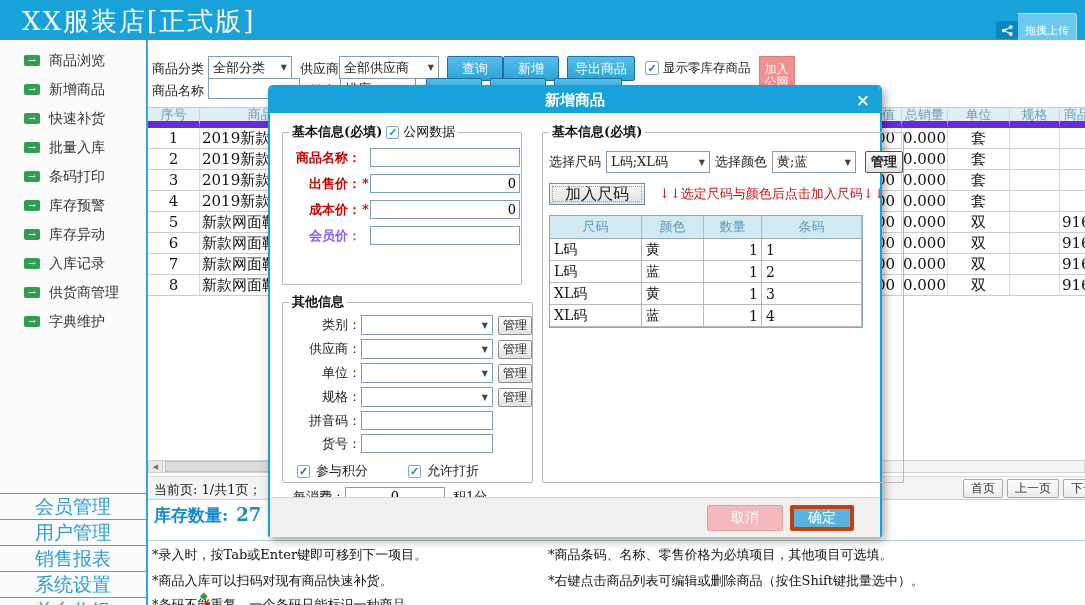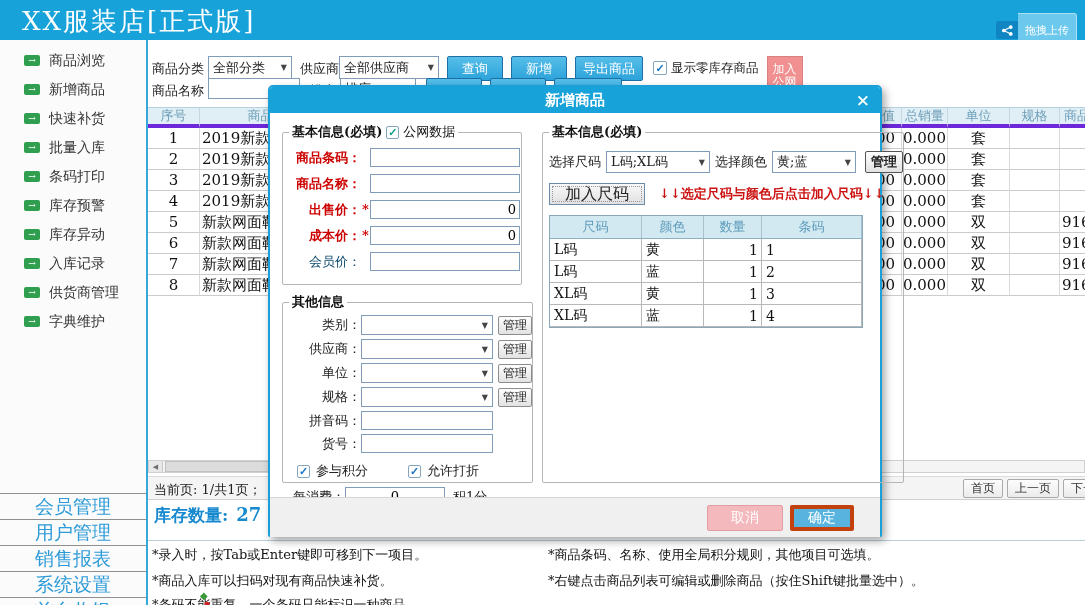--- a/index.html
+++ b/index.html
@@ -28,21 +28,21 @@
 .sel{background:#fff;border:1px solid #7f9db9;height:23px;display:flex;align-items:center;justify-content:space-between;padding:0 4px;margin-top:8px;cursor:pointer}
 .sel .caret{font-size:8px;color:#444;margin-left:4px}
 .bbtn{height:25px;margin-top:8px;background:linear-gradient(#56bee9,#2ca3da);border:1px solid #1d6fa6;border-radius:2px;color:#fff;font-size:13px;display:flex;align-items:center;justify-content:center;cursor:pointer;overflow:hidden;white-space:nowrap}
 .cb{display:inline-flex;width:14px;height:14px;border:1px solid #85a5bd;background:#fff;border-radius:2px;align-items:center;justify-content:center;font-size:11px;font-weight:bold;color:#1e78c8;cursor:pointer;flex:none}
 .cb.teal{color:#17a08c}
 .pink{width:36px;height:40px;margin-top:8px;background:#f09090;border:1px solid #d87f7f;color:#fff;font-size:12px;line-height:13px;text-align:center;padding-top:6px;cursor:pointer}
 .inp{background:#fff;border:1px solid #7f9db9;height:21px;font-family:inherit;font-size:13px;padding:0 3px}
 .inp.num{text-align:right}
 
 .ptable{position:absolute;left:0;top:67px;width:1012px;display:grid;grid-template-columns:52px 148px 474px 80px 46px 62px 50px 100px;font-size:15px}
-.th{height:21px;background:#e0eff6;color:#6f9fb9;font-size:13px;display:flex;align-items:center;justify-content:center;border-top:1px solid #b6d2de;border-right:1px solid #c3d8e2;border-bottom:4px solid #6d28d9;overflow:hidden;white-space:nowrap}
+.th{height:21px;background:#e0eff6;color:#6f9fb9;font-size:13px;display:flex;align-items:center;justify-content:center;border-top:1px solid #b6d2de;border-right:1px solid #c3d8e2;border-bottom:7px solid #6d28d9;overflow:hidden;white-space:nowrap}
 .th.l{justify-content:flex-start;padding-left:4px}
 .th.r{justify-content:flex-end;padding-right:6px}
 .td{height:21px;display:flex;align-items:center;border-right:1px solid #dadada;border-bottom:1px solid #cbcbcb;overflow:hidden;white-space:nowrap;color:#111}
 .td.c{justify-content:center}
 .td.l{padding-left:2px}
 .td.r{justify-content:flex-end;padding-right:6px}
 
 .hscroll{position:absolute;left:0;top:420px;width:937px;height:13px;background:#f4f4f4;border:1px solid #d0d0d0;display:flex}
 .harrow{width:14px;height:11px;background:#e8e8e8;border-right:1px solid #c8c8c8;font-size:7px;color:#707070;display:flex;align-items:center;justify-content:center;cursor:pointer}
 .hthumb{width:260px;height:11px;background:#dcdcdc;border:1px solid #c0c0c0;margin-left:2px;cursor:pointer}
@@ -61,40 +61,40 @@
 .dialog{position:absolute;left:268px;top:85px;width:614px;height:452px;background:#fff;border:2px solid #1a9fd6;border-radius:5px 5px 2px 2px;box-shadow:3px 4px 8px rgba(0,0,0,.35);z-index:10}
 .dtitle{height:26px;background:#17a2d9;border-radius:3px 3px 0 0;color:#fff;font-size:15px;font-weight:bold;text-align:center;line-height:26px;position:relative}
 .dclose{position:absolute;right:10px;top:0;font-size:17px;font-weight:bold;color:#fff;cursor:pointer;line-height:26px}
 fieldset{position:absolute;border:1px solid #b5b5b5;border-radius:2px}
 legend{font-size:13px;font-weight:bold;color:#111;padding:0 3px;margin-left:6px;display:flex;align-items:center;gap:4px}
 .f1{left:12px;top:36px;width:240px;height:162px}
 .f2{left:12px;top:206px;width:240px;height:190px}
 .f3{left:272px;top:36px;width:330px;height:360px}
 .frow{display:flex;align-items:center;margin:7px 0 0 2px}
 .flabel{width:76px;text-align:right;font-weight:bold;font-size:13px;white-space:nowrap}
-.red{color:#c00}.blk{color:#0c4a6e;font-weight:normal}
+.red{color:#c00}.blk{color:#8b5cf6;font-weight:bold}
 .star{color:#c00;font-weight:bold;width:9px;text-align:center}
 .frow .inp{width:150px;height:19px}
 .orow{display:flex;align-items:center;margin:4px 0 0 18px}
 .olabel{width:60px;text-align:right;font-size:13px;color:#222;white-space:nowrap}
 .osel{width:132px;height:20px;margin-top:0}
 .mbtn{width:34px;height:19px;font-size:12px;background:linear-gradient(#fefefe,#e2e2e2);border:1px solid #8c8c8c;border-radius:2px;display:flex;align-items:center;justify-content:center;margin-left:5px;cursor:pointer;white-space:nowrap}
 .orow .inp{width:132px;height:19px}
 .cbrow{display:flex;align-items:center;gap:6px;margin:9px 0 0 14px;font-size:13px}
 .cbrow .gap{width:28px}
 .spendrow{display:flex;align-items:center;margin:7px 0 0 2px;font-size:13px}
 .spendrow .inp{width:100px;height:19px;text-align:center}
 .hint{margin:3px 0 0 8px;font-size:11px;color:#c3c3c3;white-space:nowrap}
 .r1{display:flex;align-items:center;margin:10px 0 0 6px;gap:5px;font-size:13px;white-space:nowrap}
 .selsz{width:104px;height:22px;margin-top:0}
 .selcl{width:84px;height:22px;margin-top:0}
 .mbtn.big{width:38px;height:22px;font-size:13px;font-weight:bold;margin-left:4px;border-color:#555}
 .r2{display:flex;align-items:center;margin:10px 0 0 6px}
 .addsize{width:96px;height:22px;background:linear-gradient(#f8f8f8,#e1e1e1);border:1px solid #6a8aa8;outline:1px dotted #999;outline-offset:-4px;font-size:16px;display:flex;align-items:center;justify-content:center;cursor:pointer}
-.redhint{margin-left:14px;color:#cc1111;font-weight:bold;font-size:13px;white-space:nowrap}
+.redhint{margin-left:14px;color:#cc1111;font-weight:normal;font-size:13px;white-space:nowrap}
 .dtable{margin:10px 0 0 6px;width:314px;display:grid;grid-template-columns:92px 62px 58px 100px;border:1px solid #8aa8b8;font-size:14px}
 .dth{height:23px;background:#d2e9f2;color:#5f9cbb;font-size:13px;display:flex;align-items:center;justify-content:center;border-right:1px solid #a7c2ce;border-bottom:1px solid #8fb0c0}
 .dtd{height:22px;display:flex;align-items:center;border-right:1px solid #b8b8b8;border-bottom:1px solid #b8b8b8;padding-left:4px;color:#111;overflow:hidden}
 .dtd.r{justify-content:flex-end;padding-right:3px}
 .dfoot{position:absolute;left:0;top:410px;width:610px;height:40px;background:#f0f0f0;border-top:1px solid #d6d6d6;display:flex;align-items:center;justify-content:flex-end;gap:7px;padding-right:26px}
 .cancelbtn{width:76px;height:26px;background:#f4b9bd;border:1px solid #e49ca3;border-radius:2px;color:#fff;font-size:14px;display:flex;align-items:center;justify-content:center;cursor:pointer}
 .okbtn{width:64px;height:26px;background:#58b4de;border:4px solid #c2410c;border-radius:2px;color:#fff;font-size:14px;display:flex;align-items:center;justify-content:center;cursor:pointer}
 </style>
 </head>
 <body>
@@ -173,21 +173,21 @@
     <div class="sel" style="width:84px;margin-left:4px">
       <span>全部分类</span>
       <span class="caret">▼</span>
     </div>
     <span class="tlabel" style="margin-left:8px">供应商</span>
     <div class="sel" style="width:100px;margin-left:0">
       <span>全部供应商</span>
       <span class="caret">▼</span>
     </div>
     <div class="bbtn" style="width:56px;margin-left:8px">查询</div>
-    <div class="bbtn" style="width:56px;margin-left:8px">新增</div>
+    <div class="bbtn" style="width:56px;">新增</div>
     <div class="bbtn" style="width:68px;margin-left:8px">导出商品</div>
     <span class="cb" style="margin-top:13px;margin-left:10px">
         <span>✓</span>
       </span>
     <span class="tlabel" style="margin-left:4px;font-size:12.5px">显示零库存商品</span>
     <div class="pink" style="margin-left:8px">
       <div>加入</div>
       <div>公网</div>
     </div>
   </div>
@@ -302,21 +302,21 @@
     </div>
   </div>
 
   <div class="stockline">
     <span>库存数量:</span><span class="v">27</span>
   </div>
 
   <div class="hdiv"></div>
 
   <span class="note" style="left:4px;top:506px">*录入时，按Tab或Enter键即可移到下一项目。</span>
-  <span class="note" style="left:400px;top:506px">*商品条码、名称、使用全局积分规则，其他项目可选填。</span>
+  <span class="note" style="left:400px;top:506px">*商品条码、名称、零售价格为必填项目，其他项目可选填。</span>
   <span class="note" style="left:4px;top:532px">*商品入库可以扫码对现有商品快速补货。</span>
   <span class="note" style="left:400px;top:532px">*右键点击商品列表可编辑或删除商品（按住Shift键批量选中）。</span>
   <span class="note" style="left:4px;top:556px">*条码不能重复，一个条码只能标识一种商品。</span>
   <span class="cursorglyph">◆</span>
   <span class="cursordot">●</span>
 </div>
 
 <div class="dialog">
   <div class="dtitle">
     <span>新增商品</span>
@@ -324,25 +324,20 @@
   </div>
 
   <fieldset class="f1">
     <legend>
       <span>基本信息(必填)</span>
       <span class="cb teal" style="width:13px;height:13px">
           <span>✓</span>
         </span>
       <span style="font-weight:normal">公网数据</span>
     </legend>
-    <div class="frow">
-        <span class="flabel red">商品条码：</span>
-        <span class="star"></span>
-        <input class="inp" value="" style="">
-      </div>
     <div class="frow">
         <span class="flabel red">商品名称：</span>
         <span class="star"></span>
         <input class="inp" value="" style="">
       </div>
     <div class="frow">
         <span class="flabel red">出售价：</span>
         <span class="star">*</span>
         <input class="inp num" value="0" style="">
       </div>

